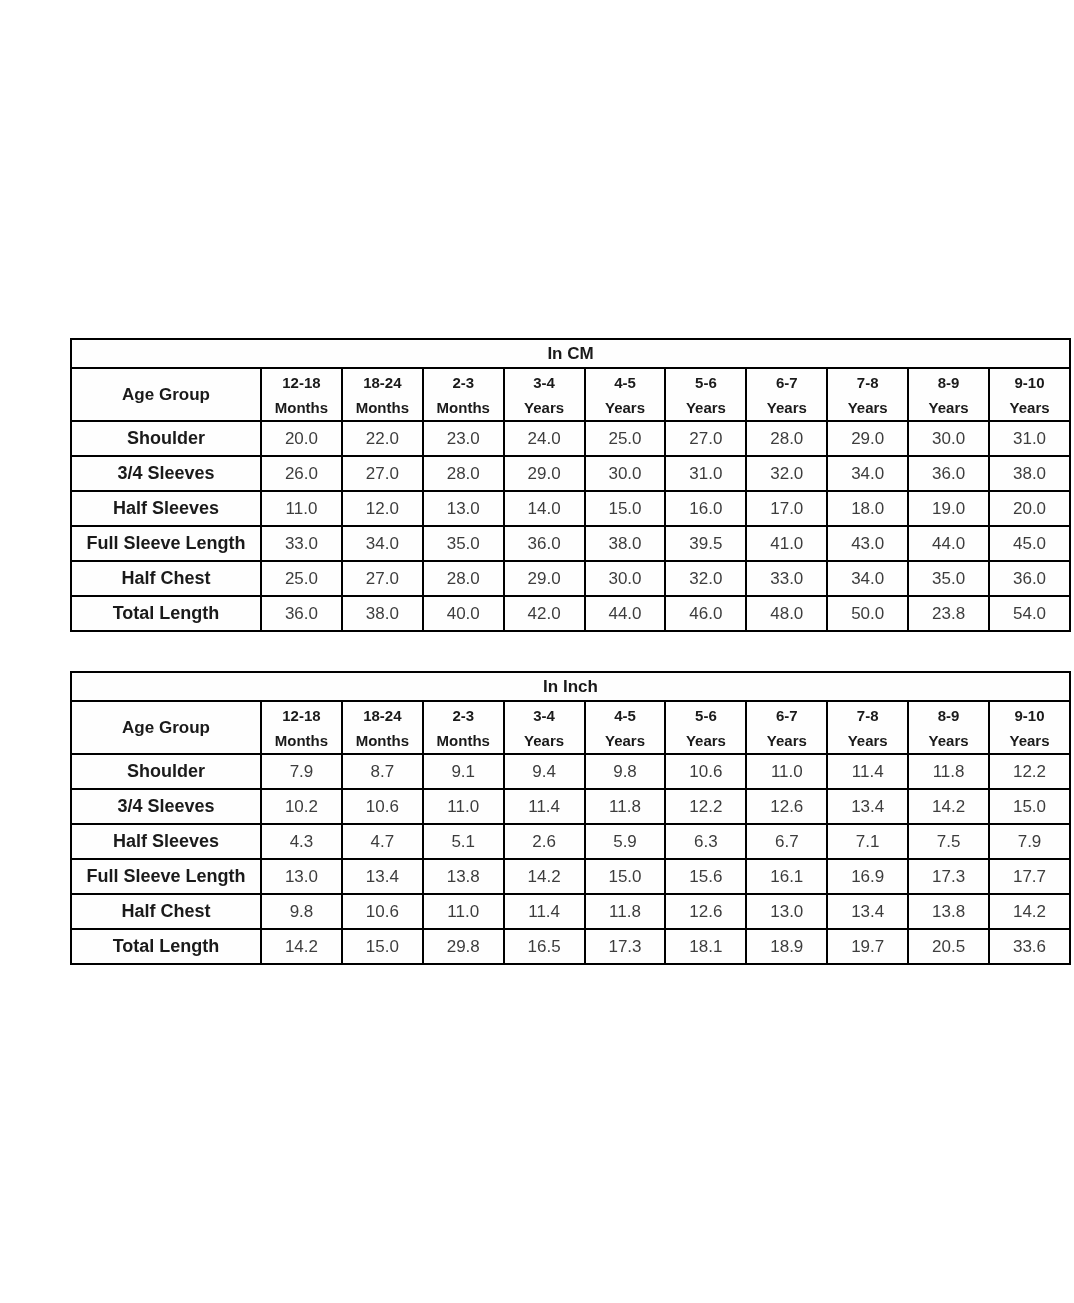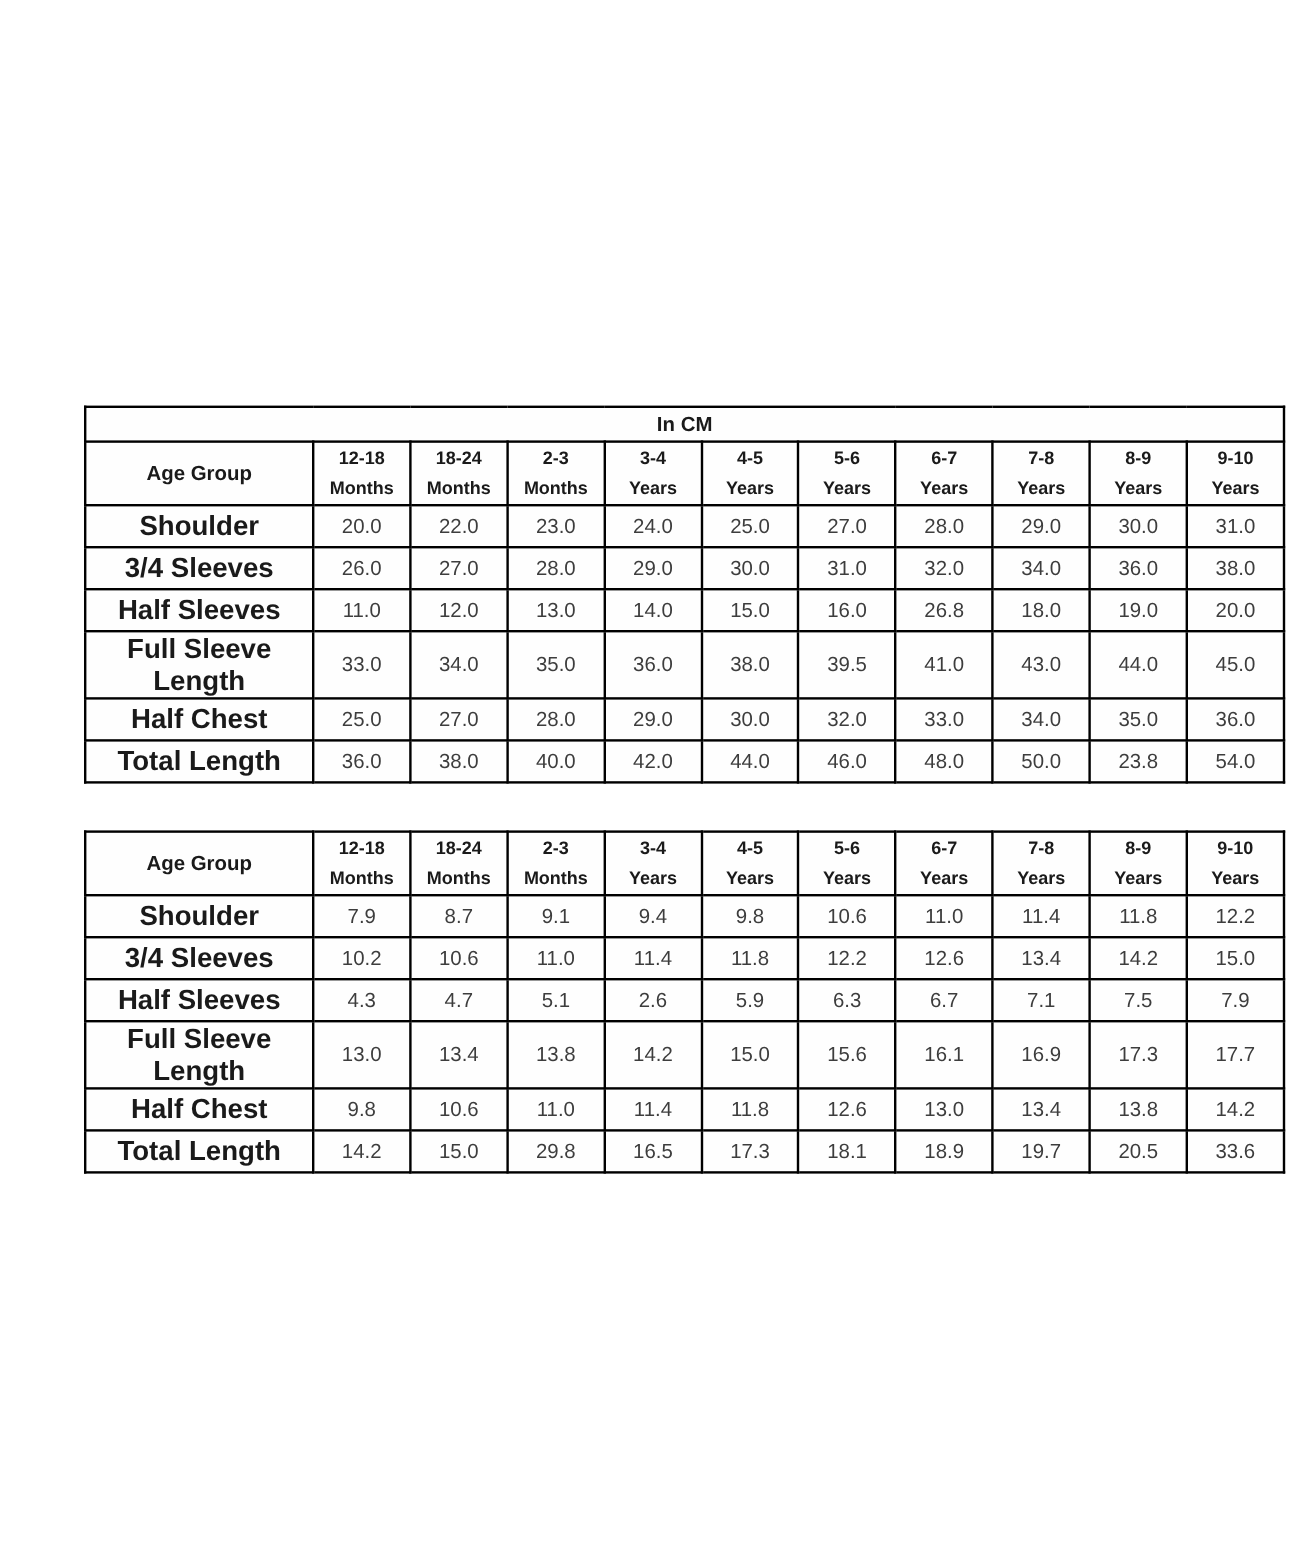--- a/index.html
+++ b/index.html
@@ -52,21 +52,21 @@
   }
   .col-header {
     height: 53px;
     font-size: 15px;
     font-weight: bold;
     color: #1a1a1a;
     line-height: 25px;
   }
   .row-label {
     height: 35px;
-    font-size: 23px;
+    font-size: 18px;
     font-weight: bold;
     color: #1a1a1a;
   }
   .value-cell {
     font-size: 17px;
     font-weight: normal;
     color: #3d3d3d;
   }
 </style>
 </head>
@@ -163,21 +163,21 @@
           <td class="value-cell">38.0</td>
         </tr>
         <tr>
           <th class="row-label">Half Sleeves</th>
           <td class="value-cell">11.0</td>
           <td class="value-cell">12.0</td>
           <td class="value-cell">13.0</td>
           <td class="value-cell">14.0</td>
           <td class="value-cell">15.0</td>
           <td class="value-cell">16.0</td>
-          <td class="value-cell">26.8</td>
+          <td class="value-cell">17.0</td>
           <td class="value-cell">18.0</td>
           <td class="value-cell">19.0</td>
           <td class="value-cell">20.0</td>
         </tr>
         <tr>
           <th class="row-label">Full Sleeve Length</th>
           <td class="value-cell">33.0</td>
           <td class="value-cell">34.0</td>
           <td class="value-cell">35.0</td>
           <td class="value-cell">36.0</td>
@@ -225,20 +225,23 @@
         <col class="col-size">
         <col class="col-size">
         <col class="col-size">
         <col class="col-size">
         <col class="col-size">
         <col class="col-size">
         <col class="col-size">
       </colgroup>
       <thead>
         <tr>
+          <th colspan="11" class="title-cell">In Inch</th>
+        </tr>
+        <tr>
           <th class="corner-cell">Age Group</th>
           <th class="col-header">
             <div>12-18</div>
             <div>Months</div>
           </th>
           <th class="col-header">
             <div>18-24</div>
             <div>Months</div>
           </th>
           <th class="col-header">

